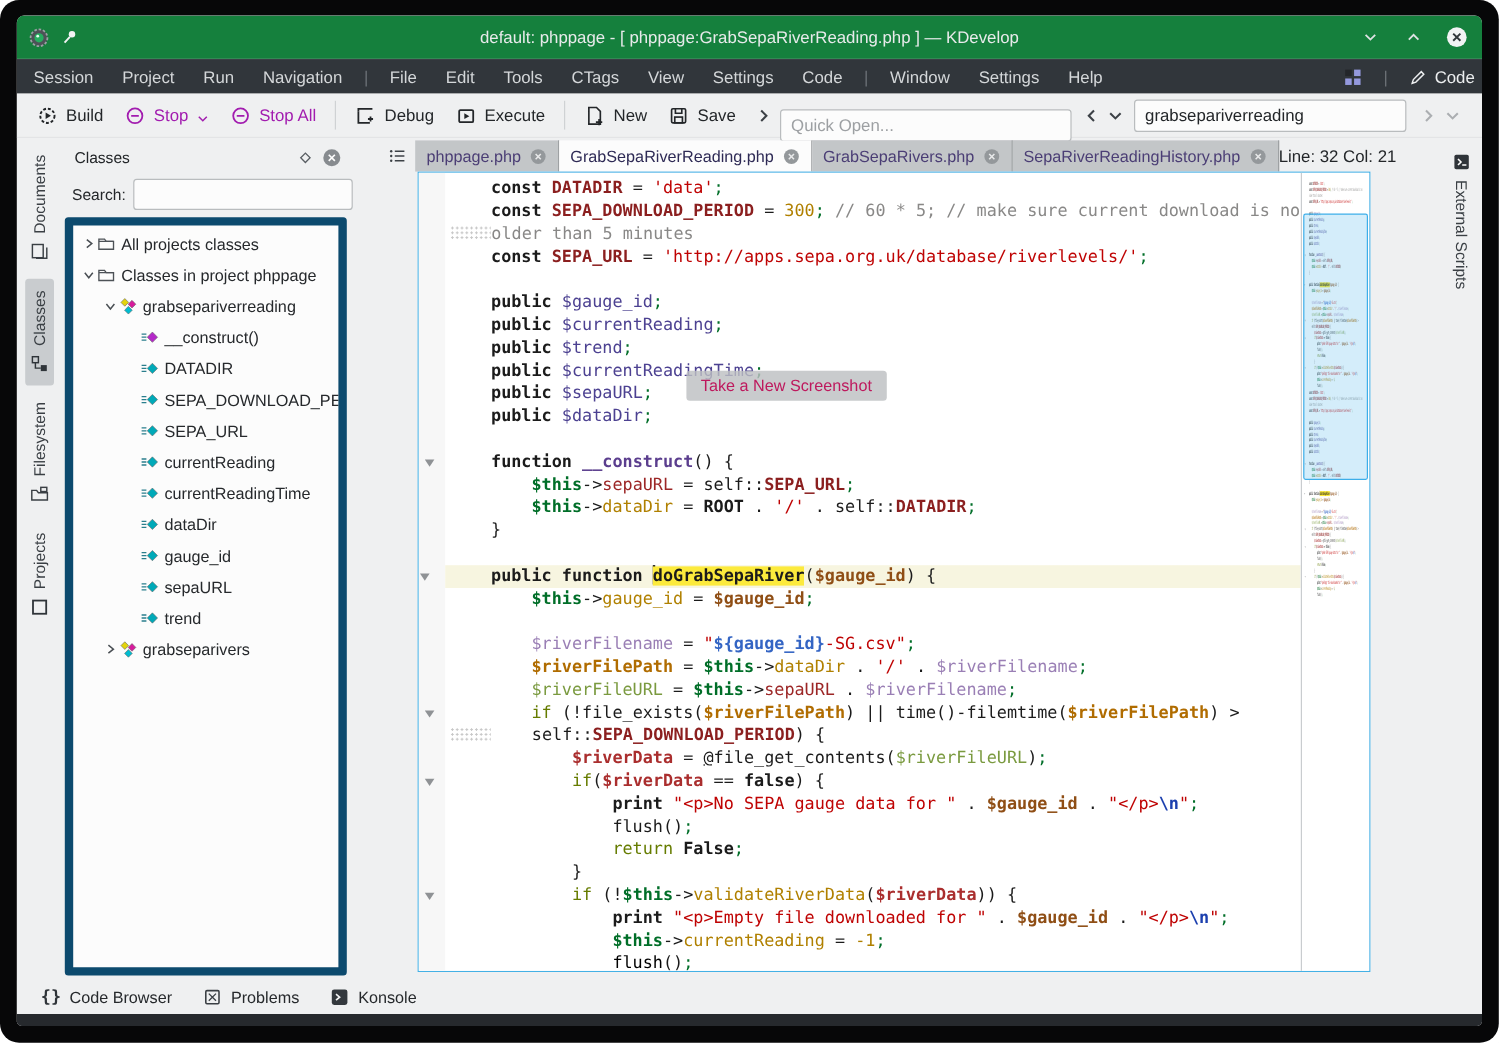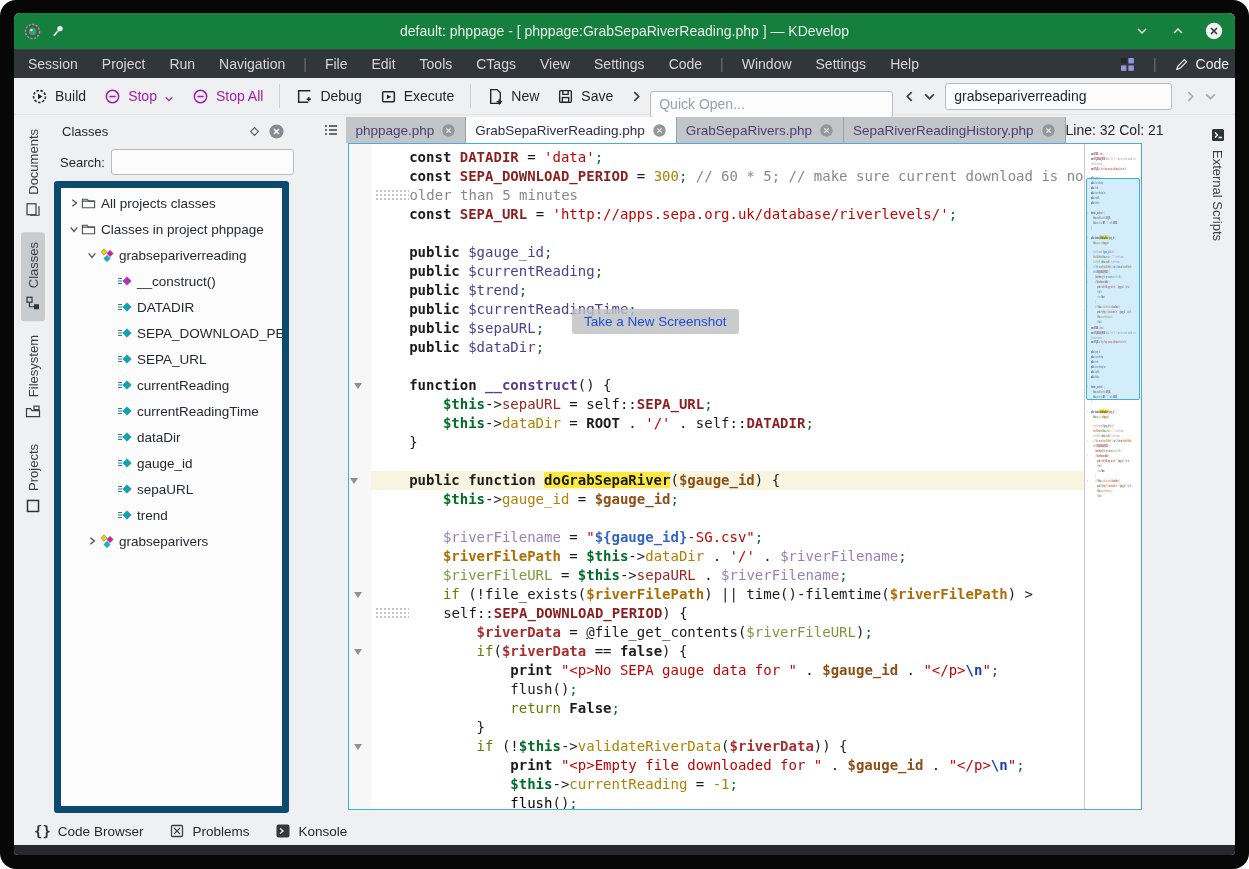--- a/index.html
+++ b/index.html
@@ -80,21 +80,21 @@
   .cs-itp{font-weight:700;color:#3465c4}
   .cs-at{color:#1b1b1b;text-decoration:underline}
   .cs-hl{font-weight:700;background:#fcea3c;color:#1b1b1b}
   .caret{display:inline-block;width:2px;height:16px;background:#000;margin-right:-2px;vertical-align:-3px;}
   
   .minimap{width:57px;flex:0 0 auto;border-left:1px solid #c9cccf;position:relative;background:#fff;overflow:hidden;}
   .mini-inner{position:absolute;left:2px;top:6px;width:840px;transform:scale(0.066,0.26);transform-origin:0 0;pointer-events:none;}
   .mini-inner .line.cur{background:none;}
   .viewport{position:absolute;left:1px;right:1px;top:34px;height:222px;background:rgba(61,174,233,0.22);border:1px solid #3daee9;border-radius:2px;}
   
-  .tooltip{position:absolute;left:558px;top:296px;height:25px;line-height:25px;padding:0 12px;background:rgba(189,192,194,0.82);color:#1d4ed8;font-size:13.5px;border-radius:3px;pointer-events:none;z-index:5;}
+  .tooltip{position:absolute;left:558px;top:296px;height:25px;line-height:25px;padding:0 12px;background:rgba(189,192,194,0.82);color:#be185d;font-size:13.5px;border-radius:3px;pointer-events:none;z-index:5;}
   
   .bottombar{height:28px;background:#eff0f1;display:flex;align-items:center;gap:6px;padding:0 10px;font-size:13.5px;color:#26292c;flex:0 0 auto;}
   .bbtn{display:flex;align-items:center;gap:7px;padding:3px 10px;border-radius:3px;}
   .bstrip{height:10px;background:#26292d;flex:0 0 auto;}
   .braces{font-family:"DejaVu Sans Mono",monospace;font-size:14px;font-weight:700;color:#2f3439;}
   svg{display:block;}
 </style>
 </head>
 <body>
 

